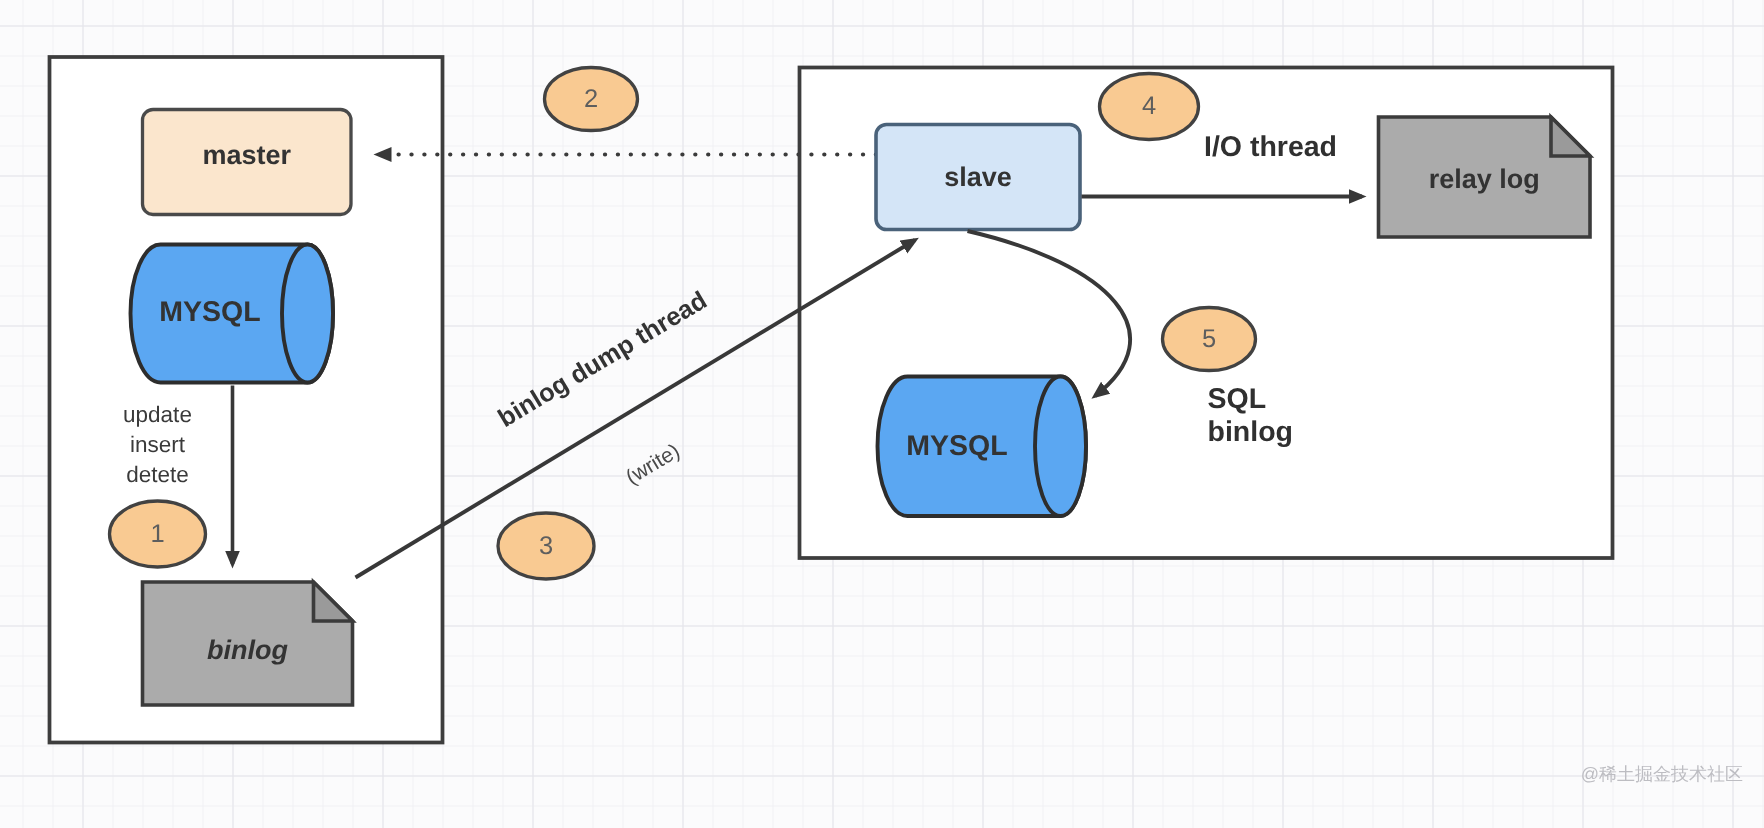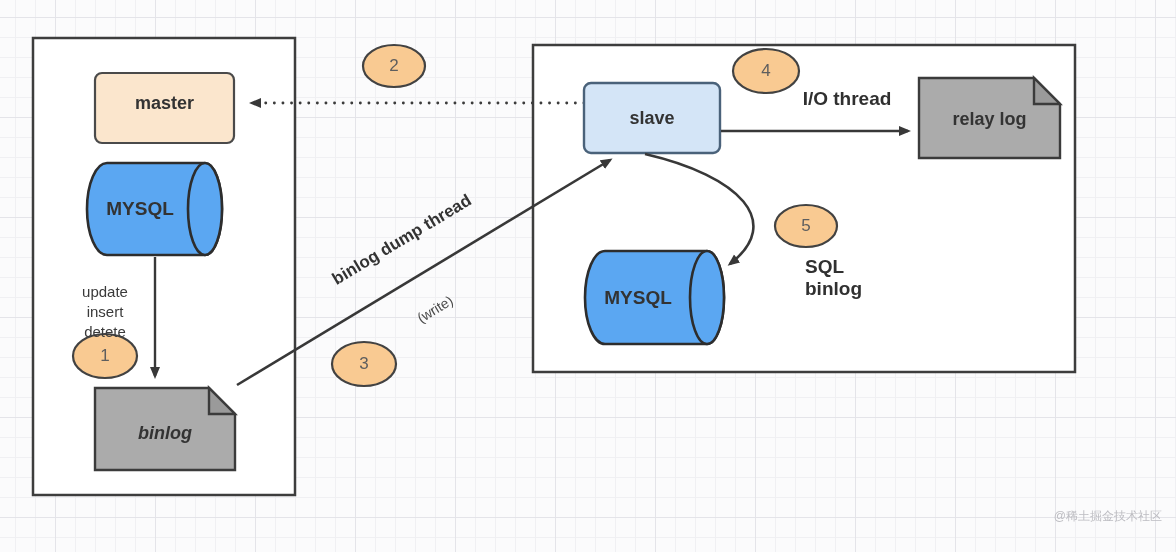--- a/index.html
+++ b/index.html
@@ -22,21 +22,21 @@
     position:absolute;
     display:flex;align-items:center;justify-content:center;
     color:#333;
     pointer-events:none;
   }
   .node-lbl{font-weight:bold;font-size:18px;}
   .step-lbl{font-size:17px;color:#5e5e5e;}
   .thread-lbl{font-weight:bold;font-size:19px;color:#303030;}
   .ops-lbl{
     font-size:15px;line-height:20px;color:#3a3a3a;
-    text-align:center;white-space:pre-line;display:block;margin-top:15px;
+    text-align:center;white-space:pre-line;display:block;
   }
   .rot{
     transform:translate(-50%,-50%) rotate(-31deg);
     white-space:nowrap;
   }
   .dump-lbl{
     position:absolute;left:402px;top:240px;
     font-weight:bold;font-size:17px;color:#333;
   }
   .write-lbl{

